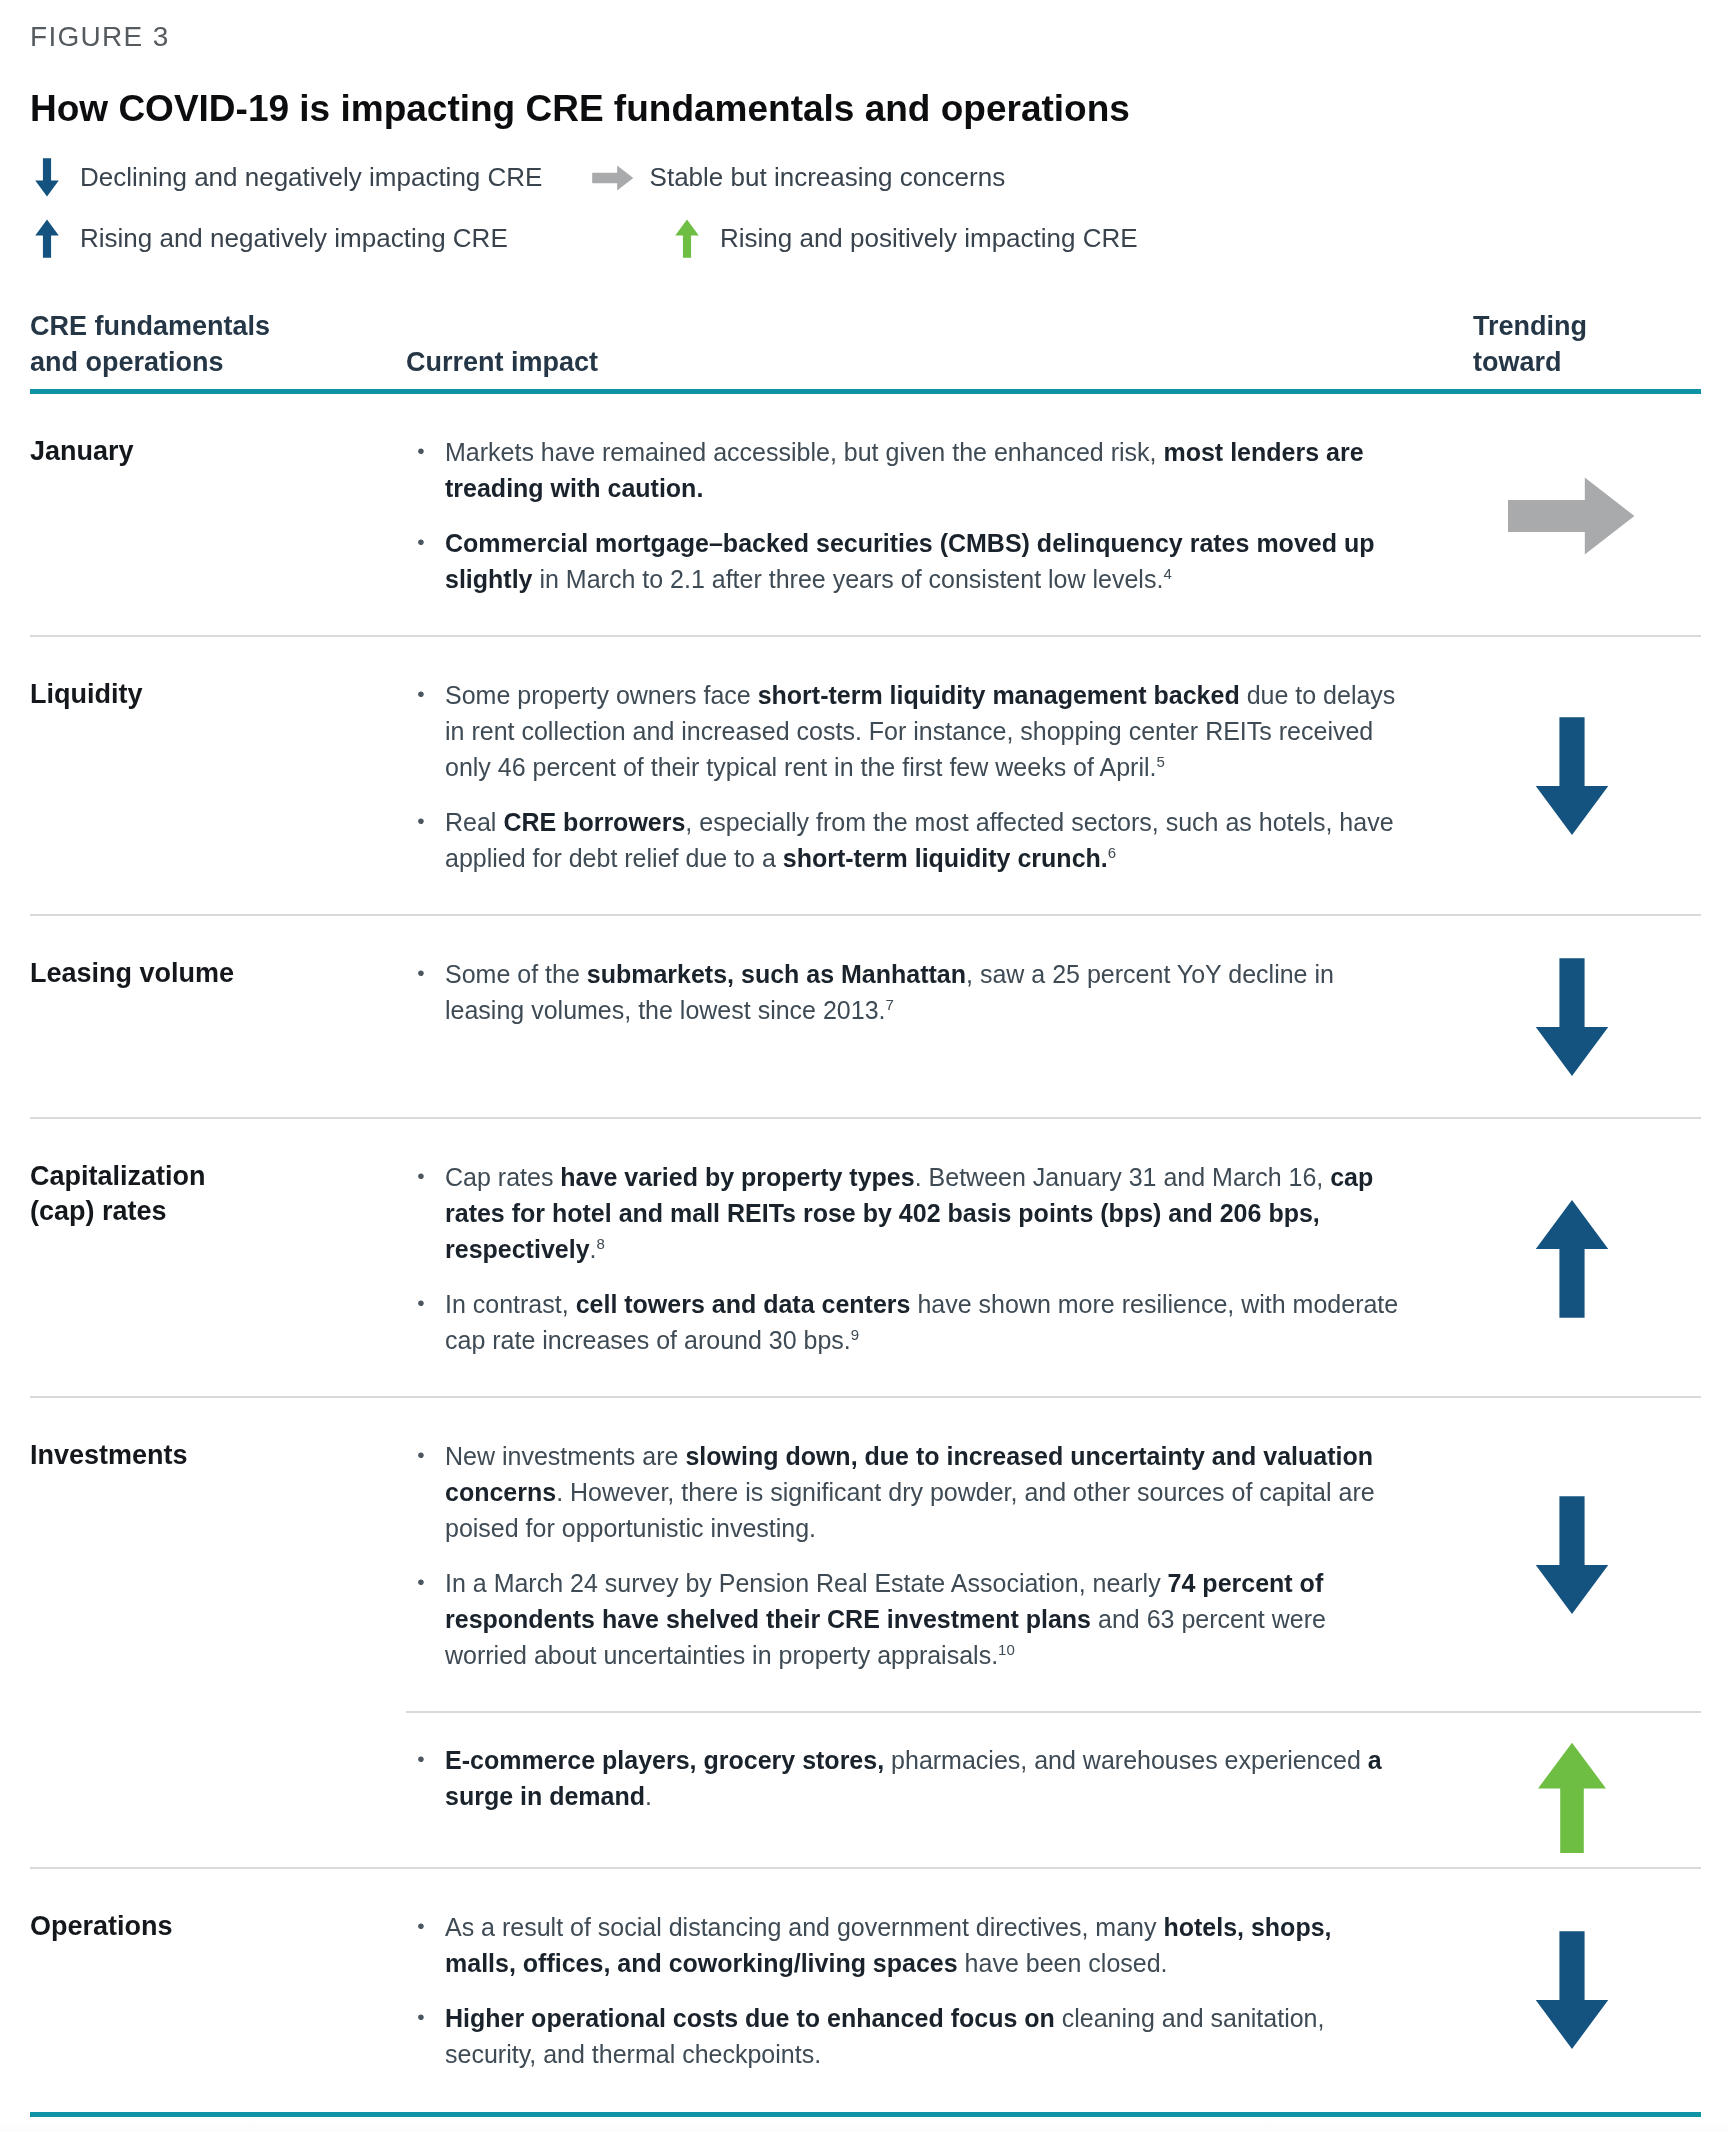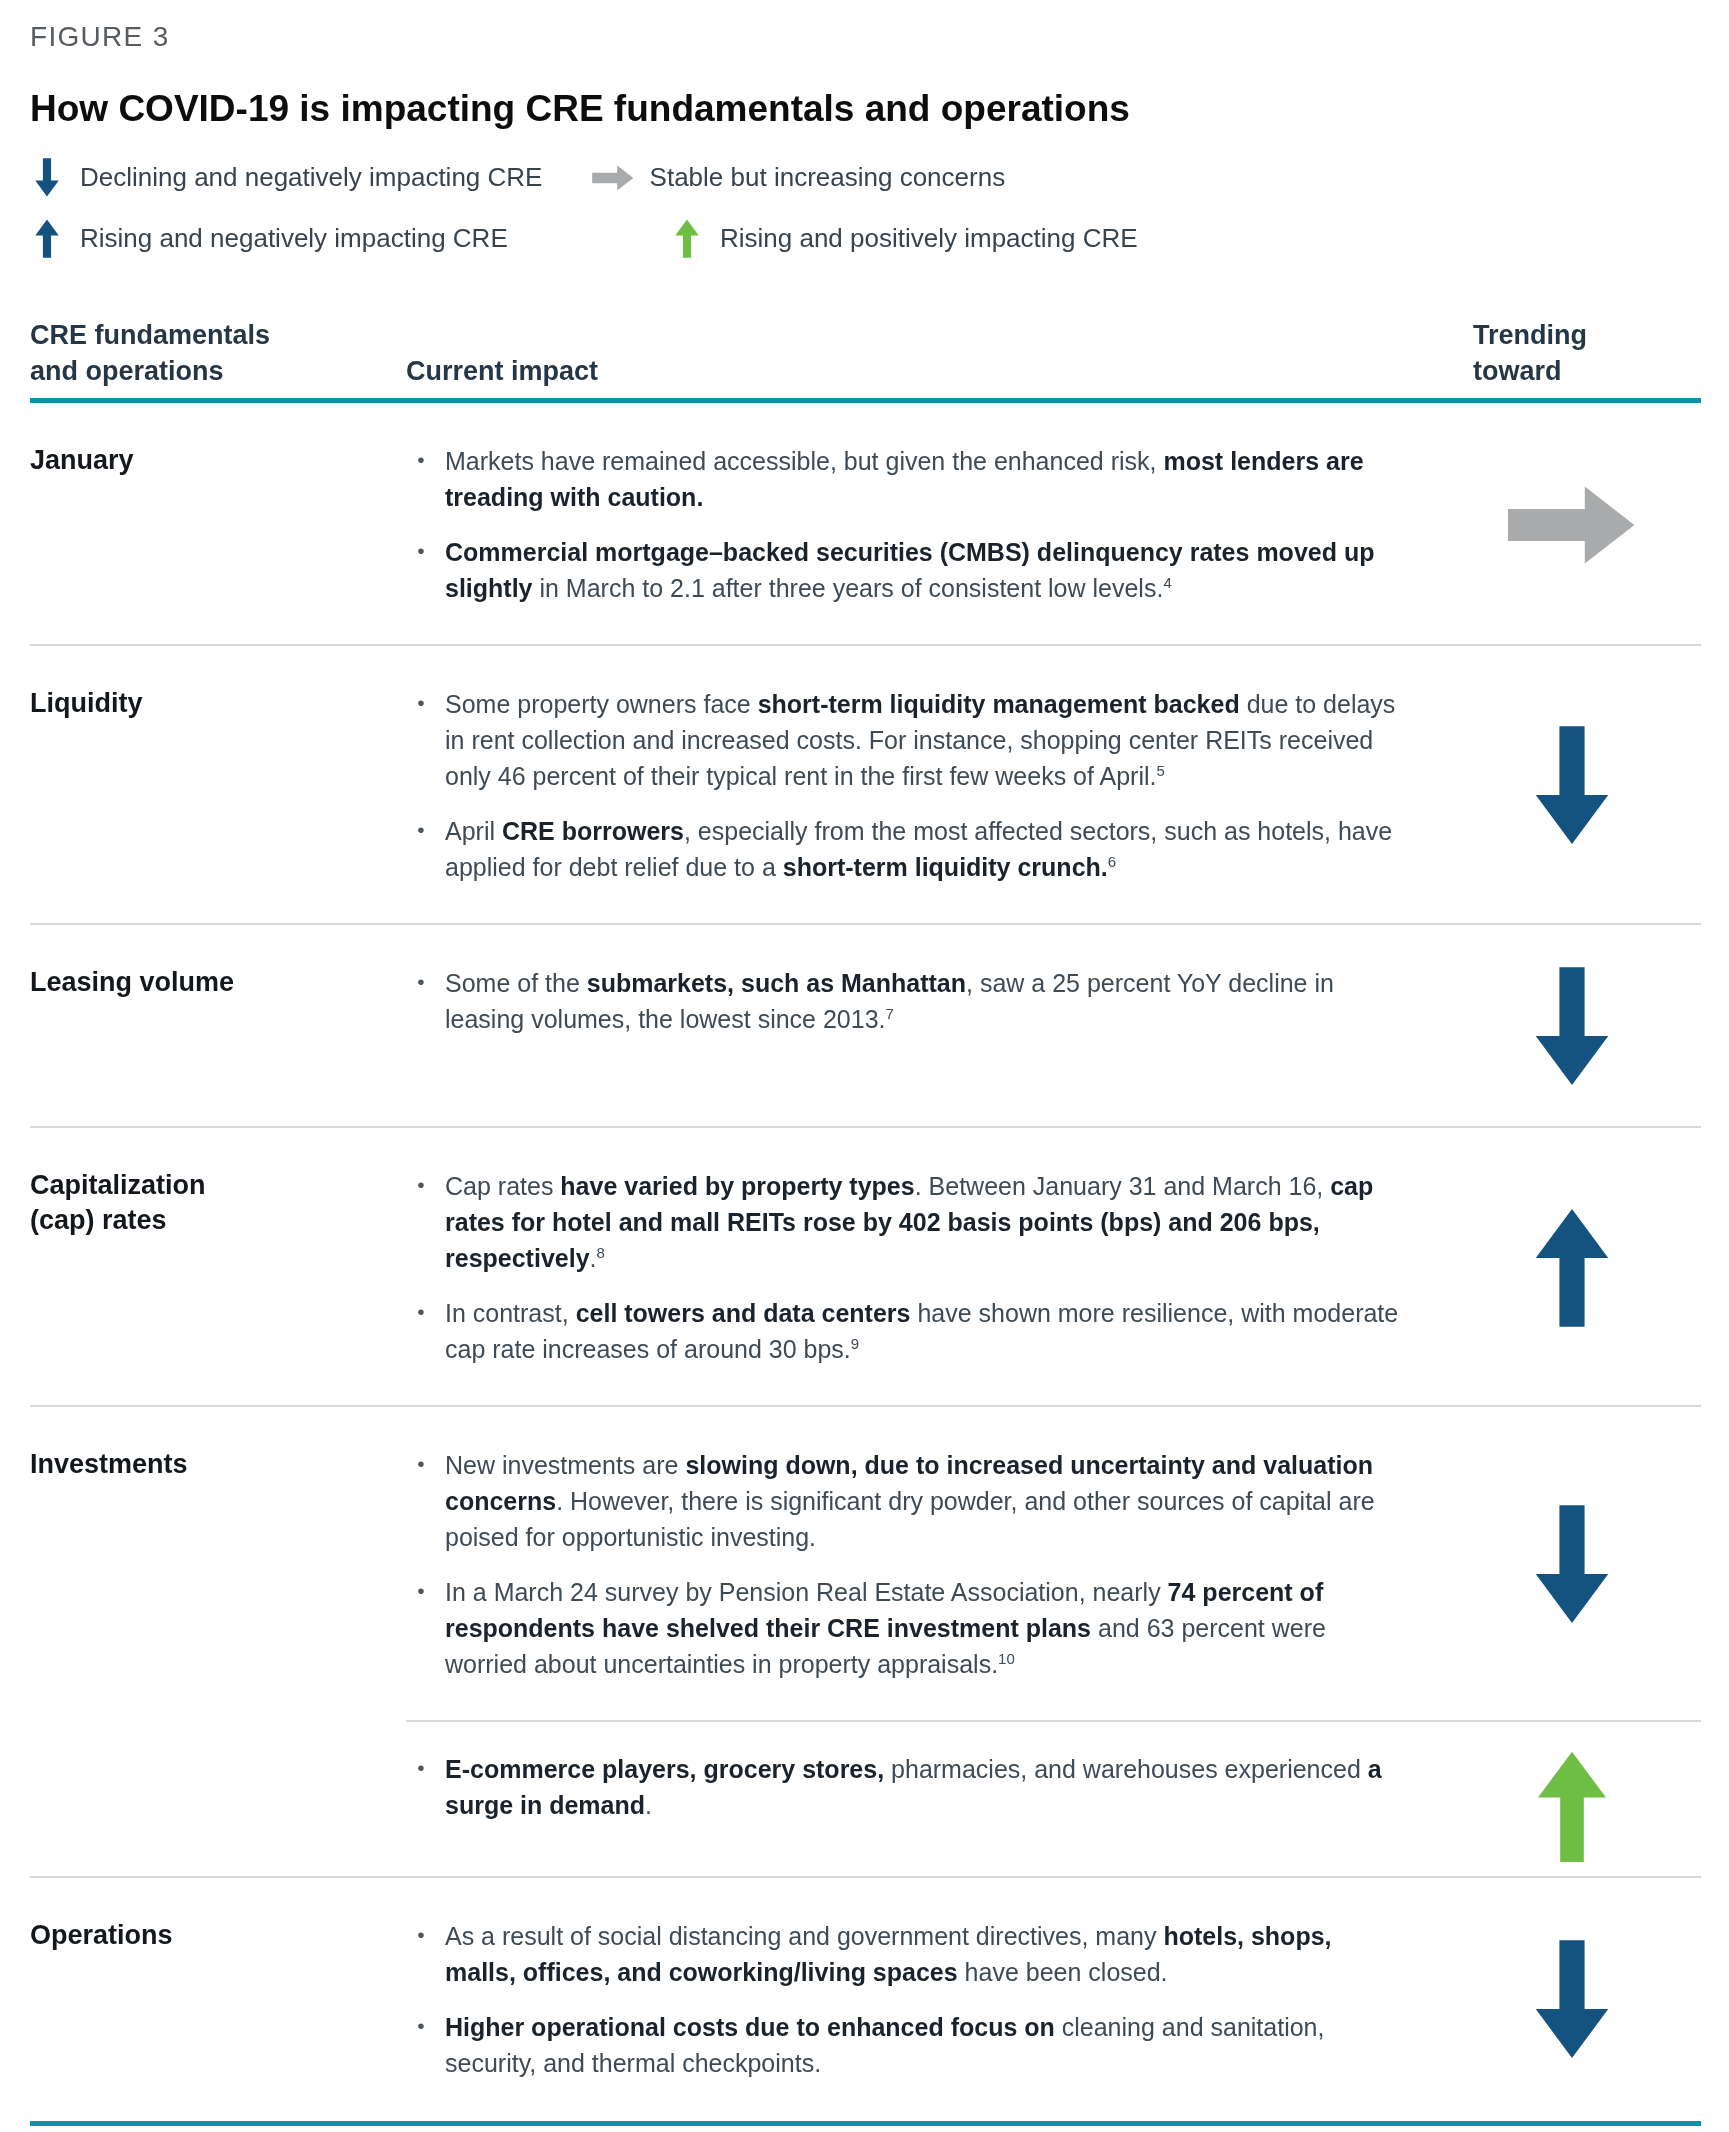--- a/index.html
+++ b/index.html
@@ -15,21 +15,21 @@
   .legend-item{display:flex;align-items:center;gap:15.6px;}
   .legend-row:nth-child(1) .legend-item:first-child{flex:0 0 562px;}
   .legend-row:nth-child(2) .legend-item:first-child{flex:0 0 640px;}
   .legend-label{font-size:26px;color:#38434d;}
   svg.legend-arrow.arr-right{width:42px;height:26px;flex:0 0 42px;}
   svg.legend-arrow.arr-down,svg.legend-arrow.arr-up{width:24px;height:47px;flex:0 0 24px;margin:0 5.2px;}
 
   .t-head{display:grid;grid-template-columns:376px 1fr 259px;align-items:end;margin-top:47px;padding-bottom:8.6px;border-bottom:5.2px solid var(--teal,#0e93a6);}
   .t-head .h{font-size:27px;font-weight:700;color:#253746;line-height:1.32;}
   .pre{white-space:pre-line;}
-  .t-head .h3{padding-left:31px;margin-top:9px;}
+  .t-head .h3{padding-left:31px;}
 
   .t-body{display:flex;flex-direction:column;}
   .t-row{display:grid;grid-template-columns:376px 1fr 259px;padding:40px 0 38px 0;}
   .t-row + .t-row{border-top:2.6px solid #d9d9d9;}
   .cell-label{font-size:27px;font-weight:700;color:#14181d;line-height:1.3;white-space:pre-line;padding-right:21px;}
   .cell-impact{padding-right:42px;}
   .bullets{list-style:none;margin:0;padding:0;display:flex;flex-direction:column;gap:19px;}
   .bullets li{position:relative;padding-left:39px;font-size:25px;line-height:1.44;color:#3e4a54;}
   .bullets li::before{content:"•";position:absolute;left:11.2px;top:1.7px;font-size:21px;color:#4c565f;}
   .bullets .b{font-weight:700;color:#1a232c;}
@@ -107,21 +107,21 @@
           <svg viewBox="0 0 160 100" class="trend-arrow arr-right gray">
             <polygon points="0,30 96,30 96,2 158,50 96,98 96,70 0,70" fill="#a8aaac"></polygon>
           </svg>
         </div>
       </div>
       <div class="t-row">
         <div class="cell cell-label">Liquidity</div>
         <div class="cell cell-impact">
           <ul class="bullets">
             <li><span>Some property owners face </span><span class="b">short-term liquidity management backed</span><span> due to delays in rent collection and increased costs. For instance, shopping center REITs received only 46 percent of their typical rent in the first few weeks of April.</span><sup>5</sup></li>
-            <li><span>April </span><span class="b">CRE borrowers</span><span>, especially from the most affected sectors, such as hotels, have applied for debt relief due to a </span><span class="b">short-term liquidity crunch.</span><sup>6</sup></li>
+            <li><span>Real </span><span class="b">CRE borrowers</span><span>, especially from the most affected sectors, such as hotels, have applied for debt relief due to a </span><span class="b">short-term liquidity crunch.</span><sup>6</sup></li>
           </ul>
         </div>
         <div class="cell cell-trend">
           <svg viewBox="0 0 100 160" class="trend-arrow arr-down navy">
             <polygon points="33,0 67,0 67,93 99,93 50,159 1,93 33,93" fill="#14537f"></polygon>
           </svg>
         </div>
       </div>
       <div class="t-row">
         <div class="cell cell-label">Leasing volume</div>

